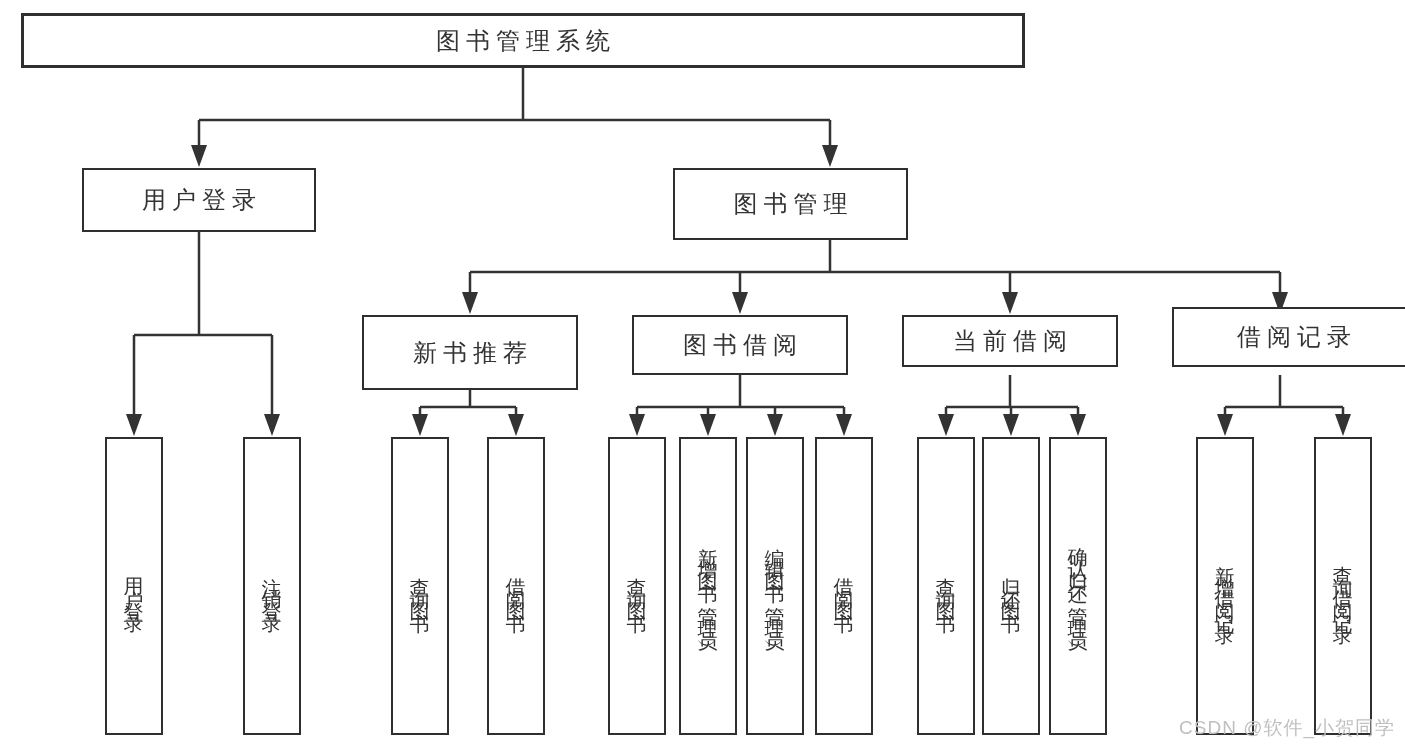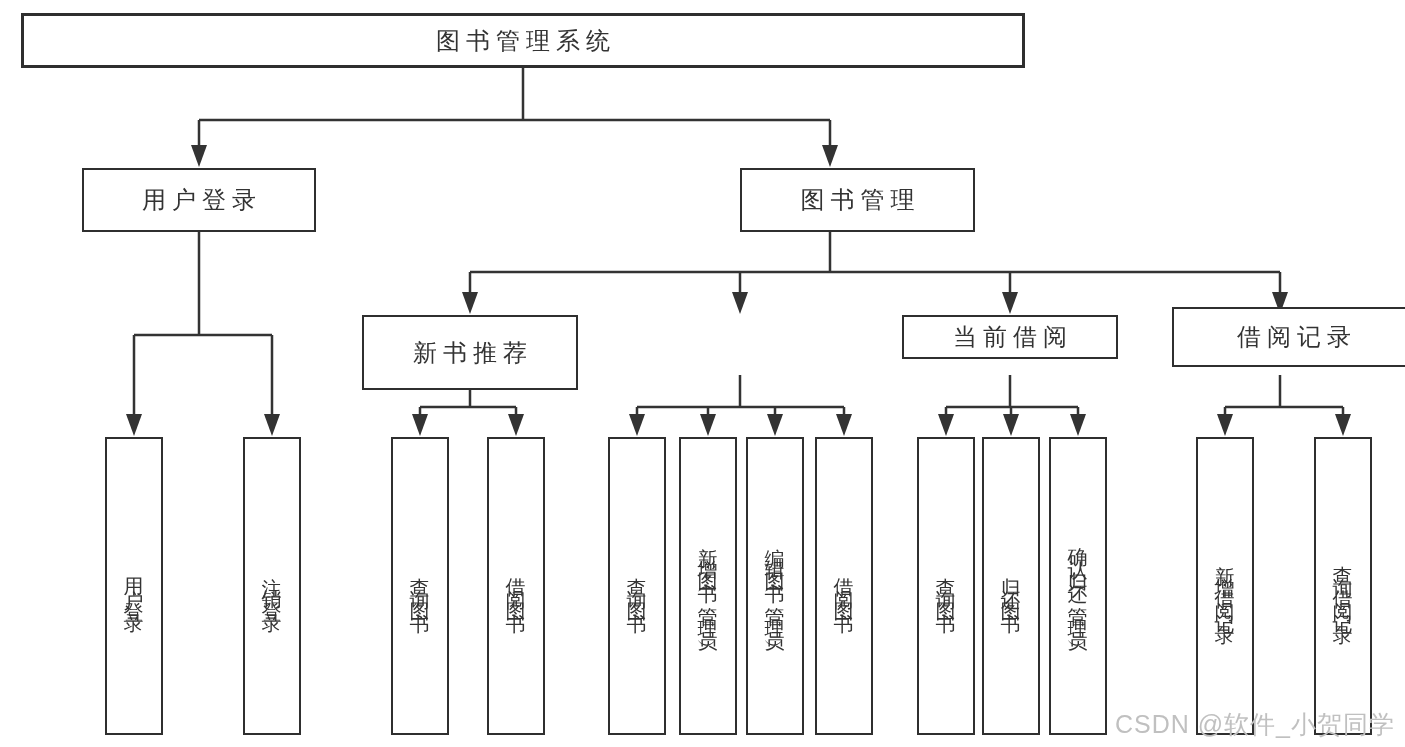--- a/index.html
+++ b/index.html
@@ -50,21 +50,21 @@
     text-orientation: mixed;
     font-size: 20px;
     letter-spacing: 12px;
     line-height: 1;
     color: #333333;
   }
   .watermark {
     position: absolute;
     right: 10px;
     bottom: 6px;
-    font-size: 25px;
+    font-size: 19px;
     letter-spacing: 1px;
     color: #c0c0c0;
     z-index: 5;
     white-space: nowrap;
   }
 </style>
 </head>
 <body>
 
 <div class="canvas">
@@ -109,28 +109,31 @@
     </g>
   </svg>
 
   <div class="node root" style="left:21px; top:13px; width:1004px; height:55px;">
     <span class="hlabel">图书管理系统</span>
   </div>
 
   <div class="node" style="left:82px; top:168px; width:234px; height:64px;">
     <span class="hlabel">用户登录</span>
   </div>
-  <div class="node" style="left:740px; top:168px; width:235px; height:64px;">
+  <div class="node" style="left:673px; top:168px; width:235px; height:72px;">
     <span class="hlabel">图书管理</span>
   </div>
 
   <div class="node" style="left:362px; top:315px; width:216px; height:75px;">
     <span class="hlabel">新书推荐</span>
   </div>
-  <div class="node" style="left:902px; top:315px; width:216px; height:44px;">
+  <div class="node" style="left:632px; top:315px; width:216px; height:60px;">
+    <span class="hlabel">图书借阅</span>
+  </div>
+  <div class="node" style="left:902px; top:315px; width:216px; height:52px;">
     <span class="hlabel">当前借阅</span>
   </div>
   <div class="node" style="left:1172px; top:307px; width:244px; height:60px;text-align:right;">
     <span class="hlabel">借阅记录</span>
   </div>
 
   <div class="node" style="left:105px; top:437px; width:58px; height:298px;">
     <span class="vlabel">用户登录</span>
   </div>
   <div class="node" style="left:243px; top:437px; width:58px; height:298px;">

